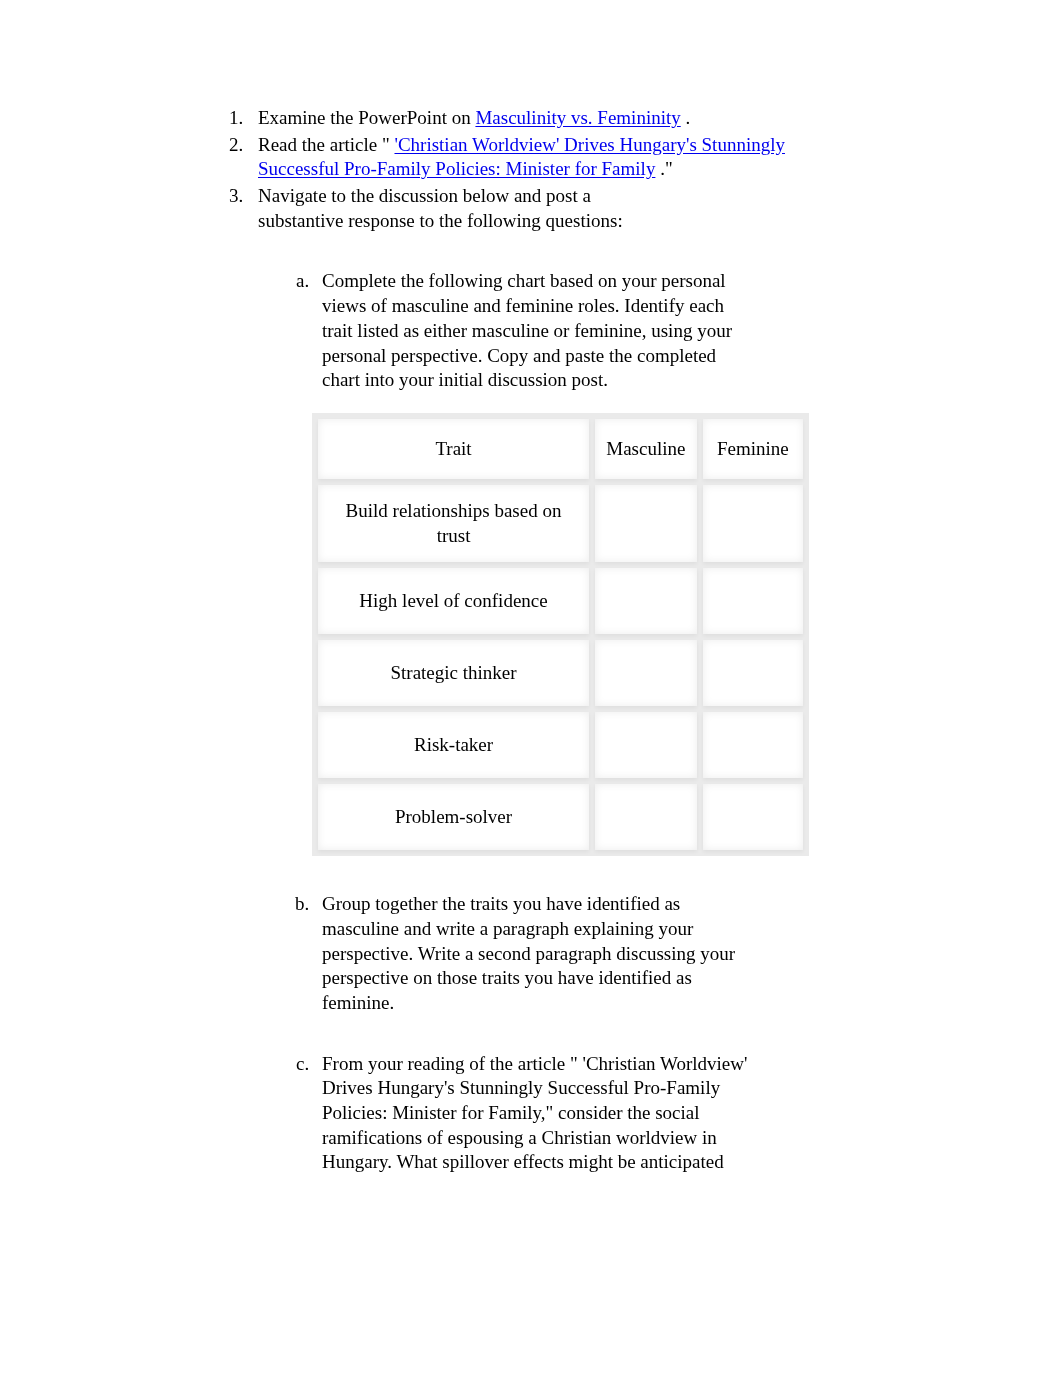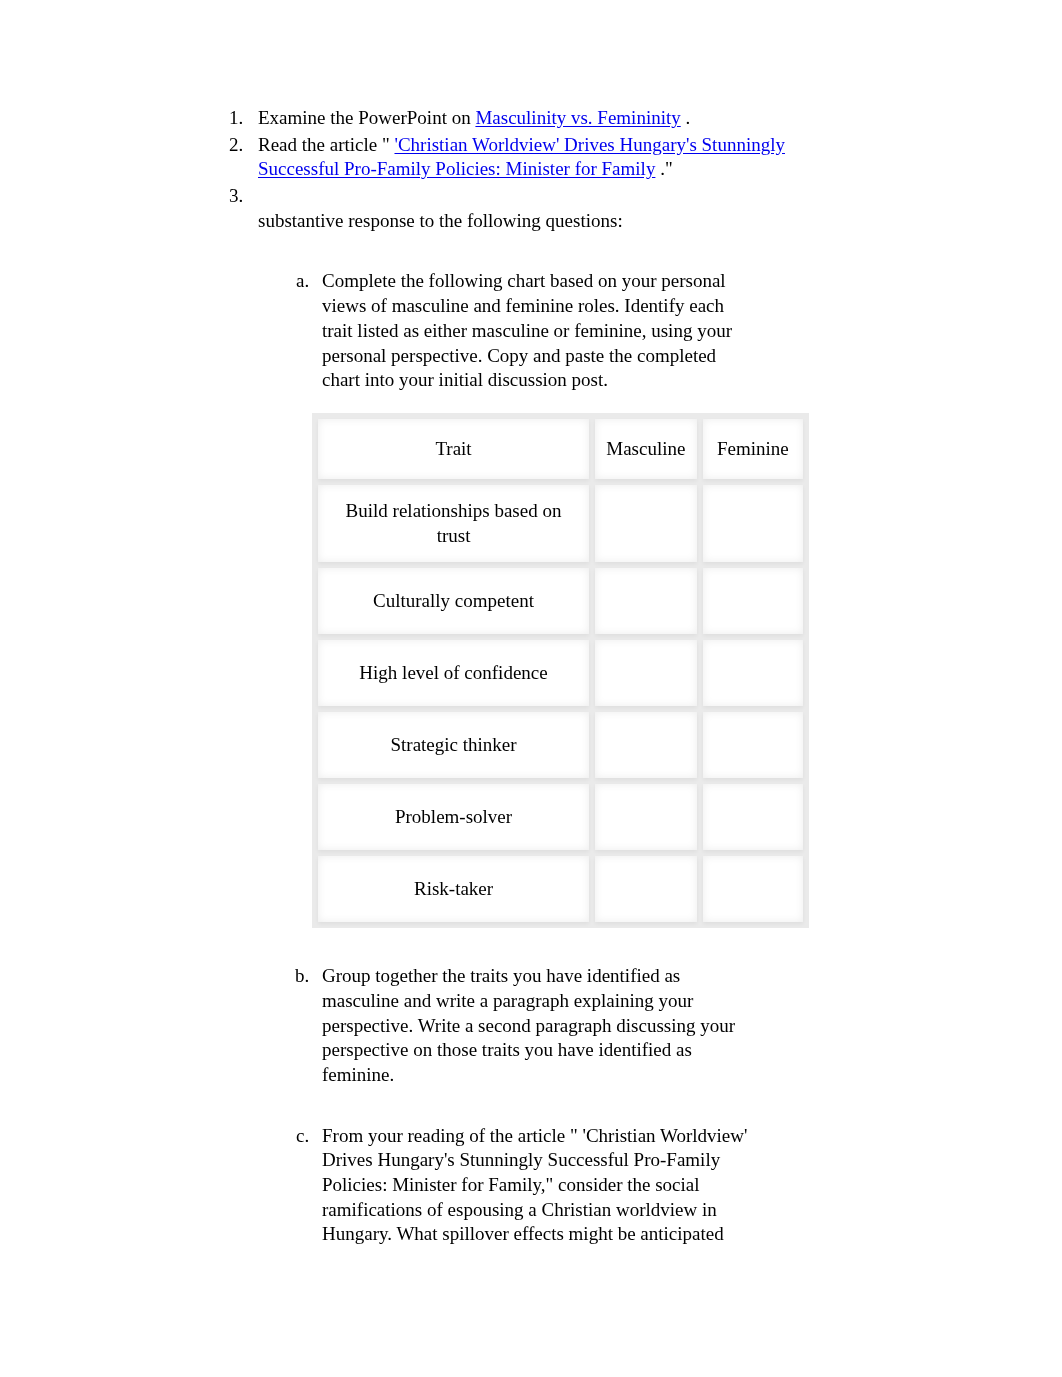--- a/index.html
+++ b/index.html
@@ -82,21 +82,21 @@
       <a href="#" class="link">Masculinity vs. Femininity</a>
       <span>.</span>
     </li>
     <li>
       <span>Read the article "</span>
       <a href="#" class="link">'Christian Worldview' Drives Hungary's Stunningly Successful Pro-Family Policies: Minister for Family</a>
       <span>."</span>
     </li>
     <li>
       <div class="li3-narrow">
-        <br>
+        <span>Navigate to the discussion below and post a</span><br>
         <span>substantive response to the following questions:</span>
       </div>
       <ol>
         <li>
           <div class="subitem">Complete the following chart based on your personal views of masculine and feminine roles. Identify each trait listed as either masculine or feminine, using your personal perspective. Copy and paste the completed chart into your initial discussion post.</div>
           <div class="table-wrap">
             <table>
               <thead>
                 <tr>
                   <th class="col-trait">Trait</th>
@@ -104,41 +104,36 @@
                   <th class="col-f">Feminine</th>
                 </tr>
               </thead>
               <tbody>
                 <tr>
                   <td>Build relationships based on trust</td>
                   <td></td>
                   <td></td>
                 </tr>
                 <tr>
-                  <td>Culturally competent</td>
-                  <td></td>
-                  <td></td>
-                </tr>
-                <tr>
                   <td>High level of confidence</td>
                   <td></td>
                   <td></td>
                 </tr>
                 <tr>
                   <td>Strategic thinker</td>
                   <td></td>
                   <td></td>
                 </tr>
                 <tr>
-                  <td>Problem-solver</td>
+                  <td>Risk-taker</td>
                   <td></td>
                   <td></td>
                 </tr>
                 <tr>
-                  <td>Risk-taker</td>
+                  <td>Problem-solver</td>
                   <td></td>
                   <td></td>
                 </tr>
               </tbody>
             </table>
           </div>
         </li>
         <li>
           <div class="subitem">Group together the traits you have identified as masculine and write a paragraph explaining your perspective. Write a second paragraph discussing your perspective on those traits you have identified as feminine.</div>
         </li>

